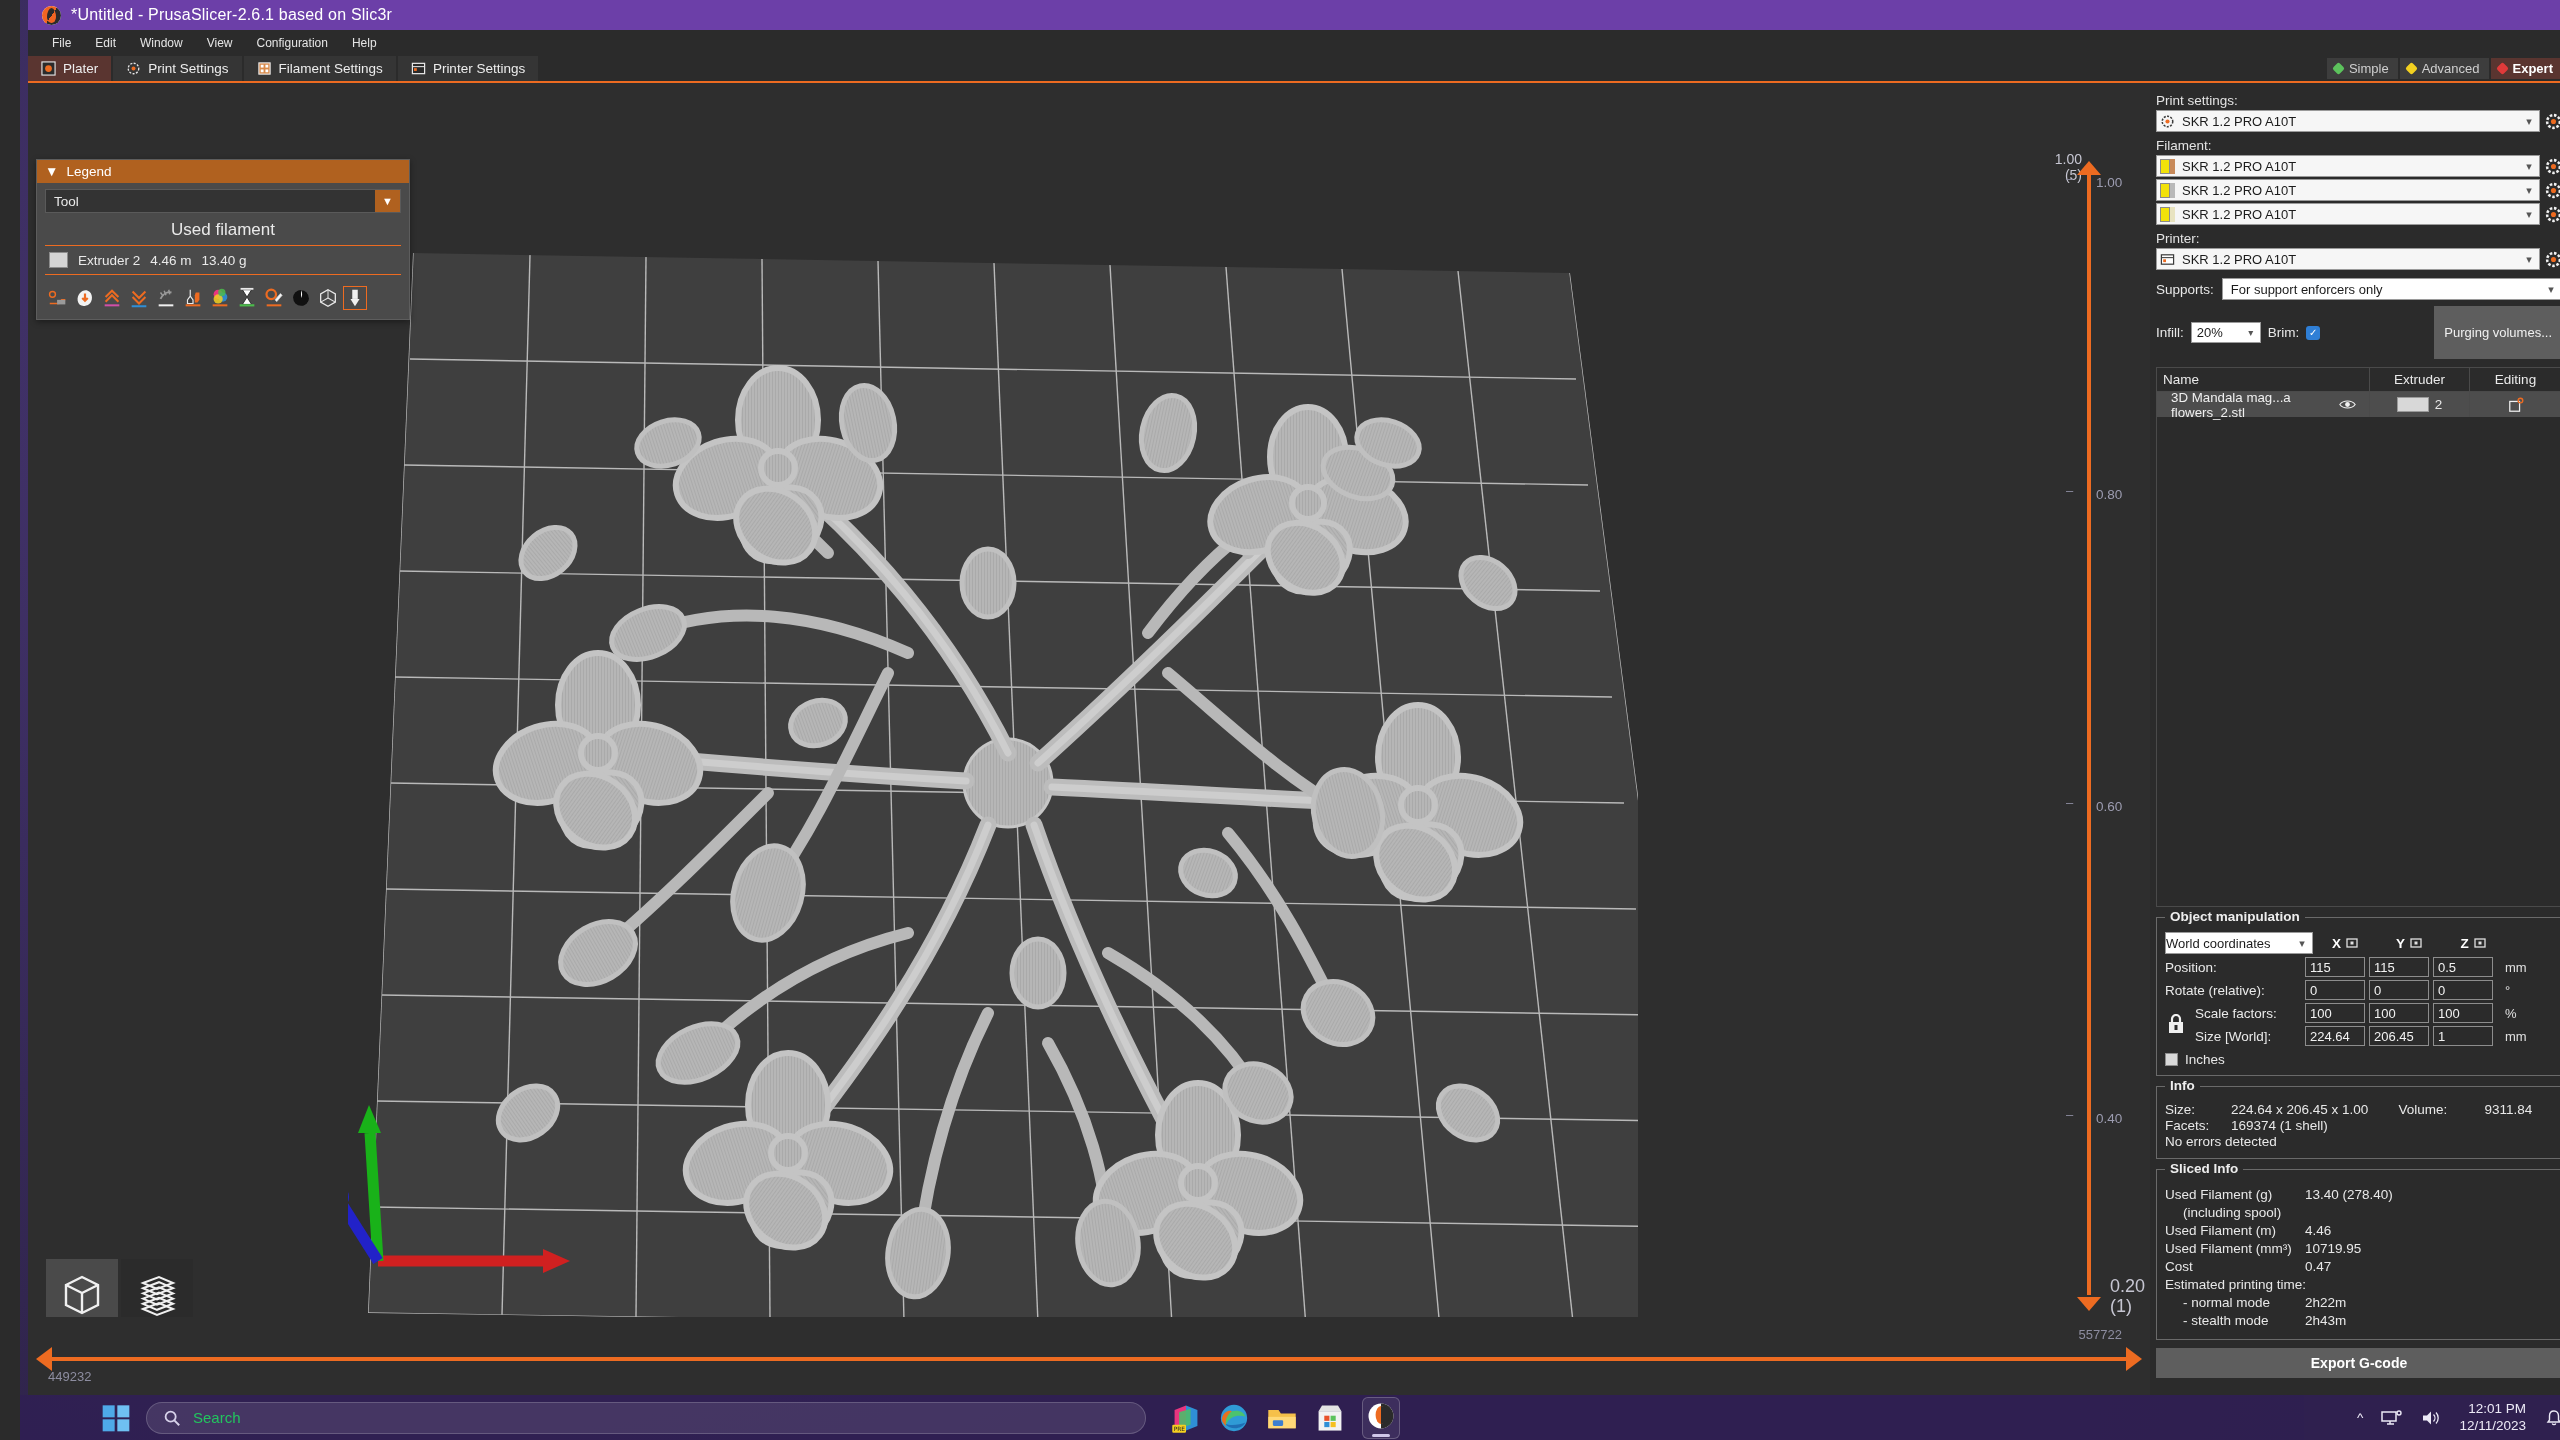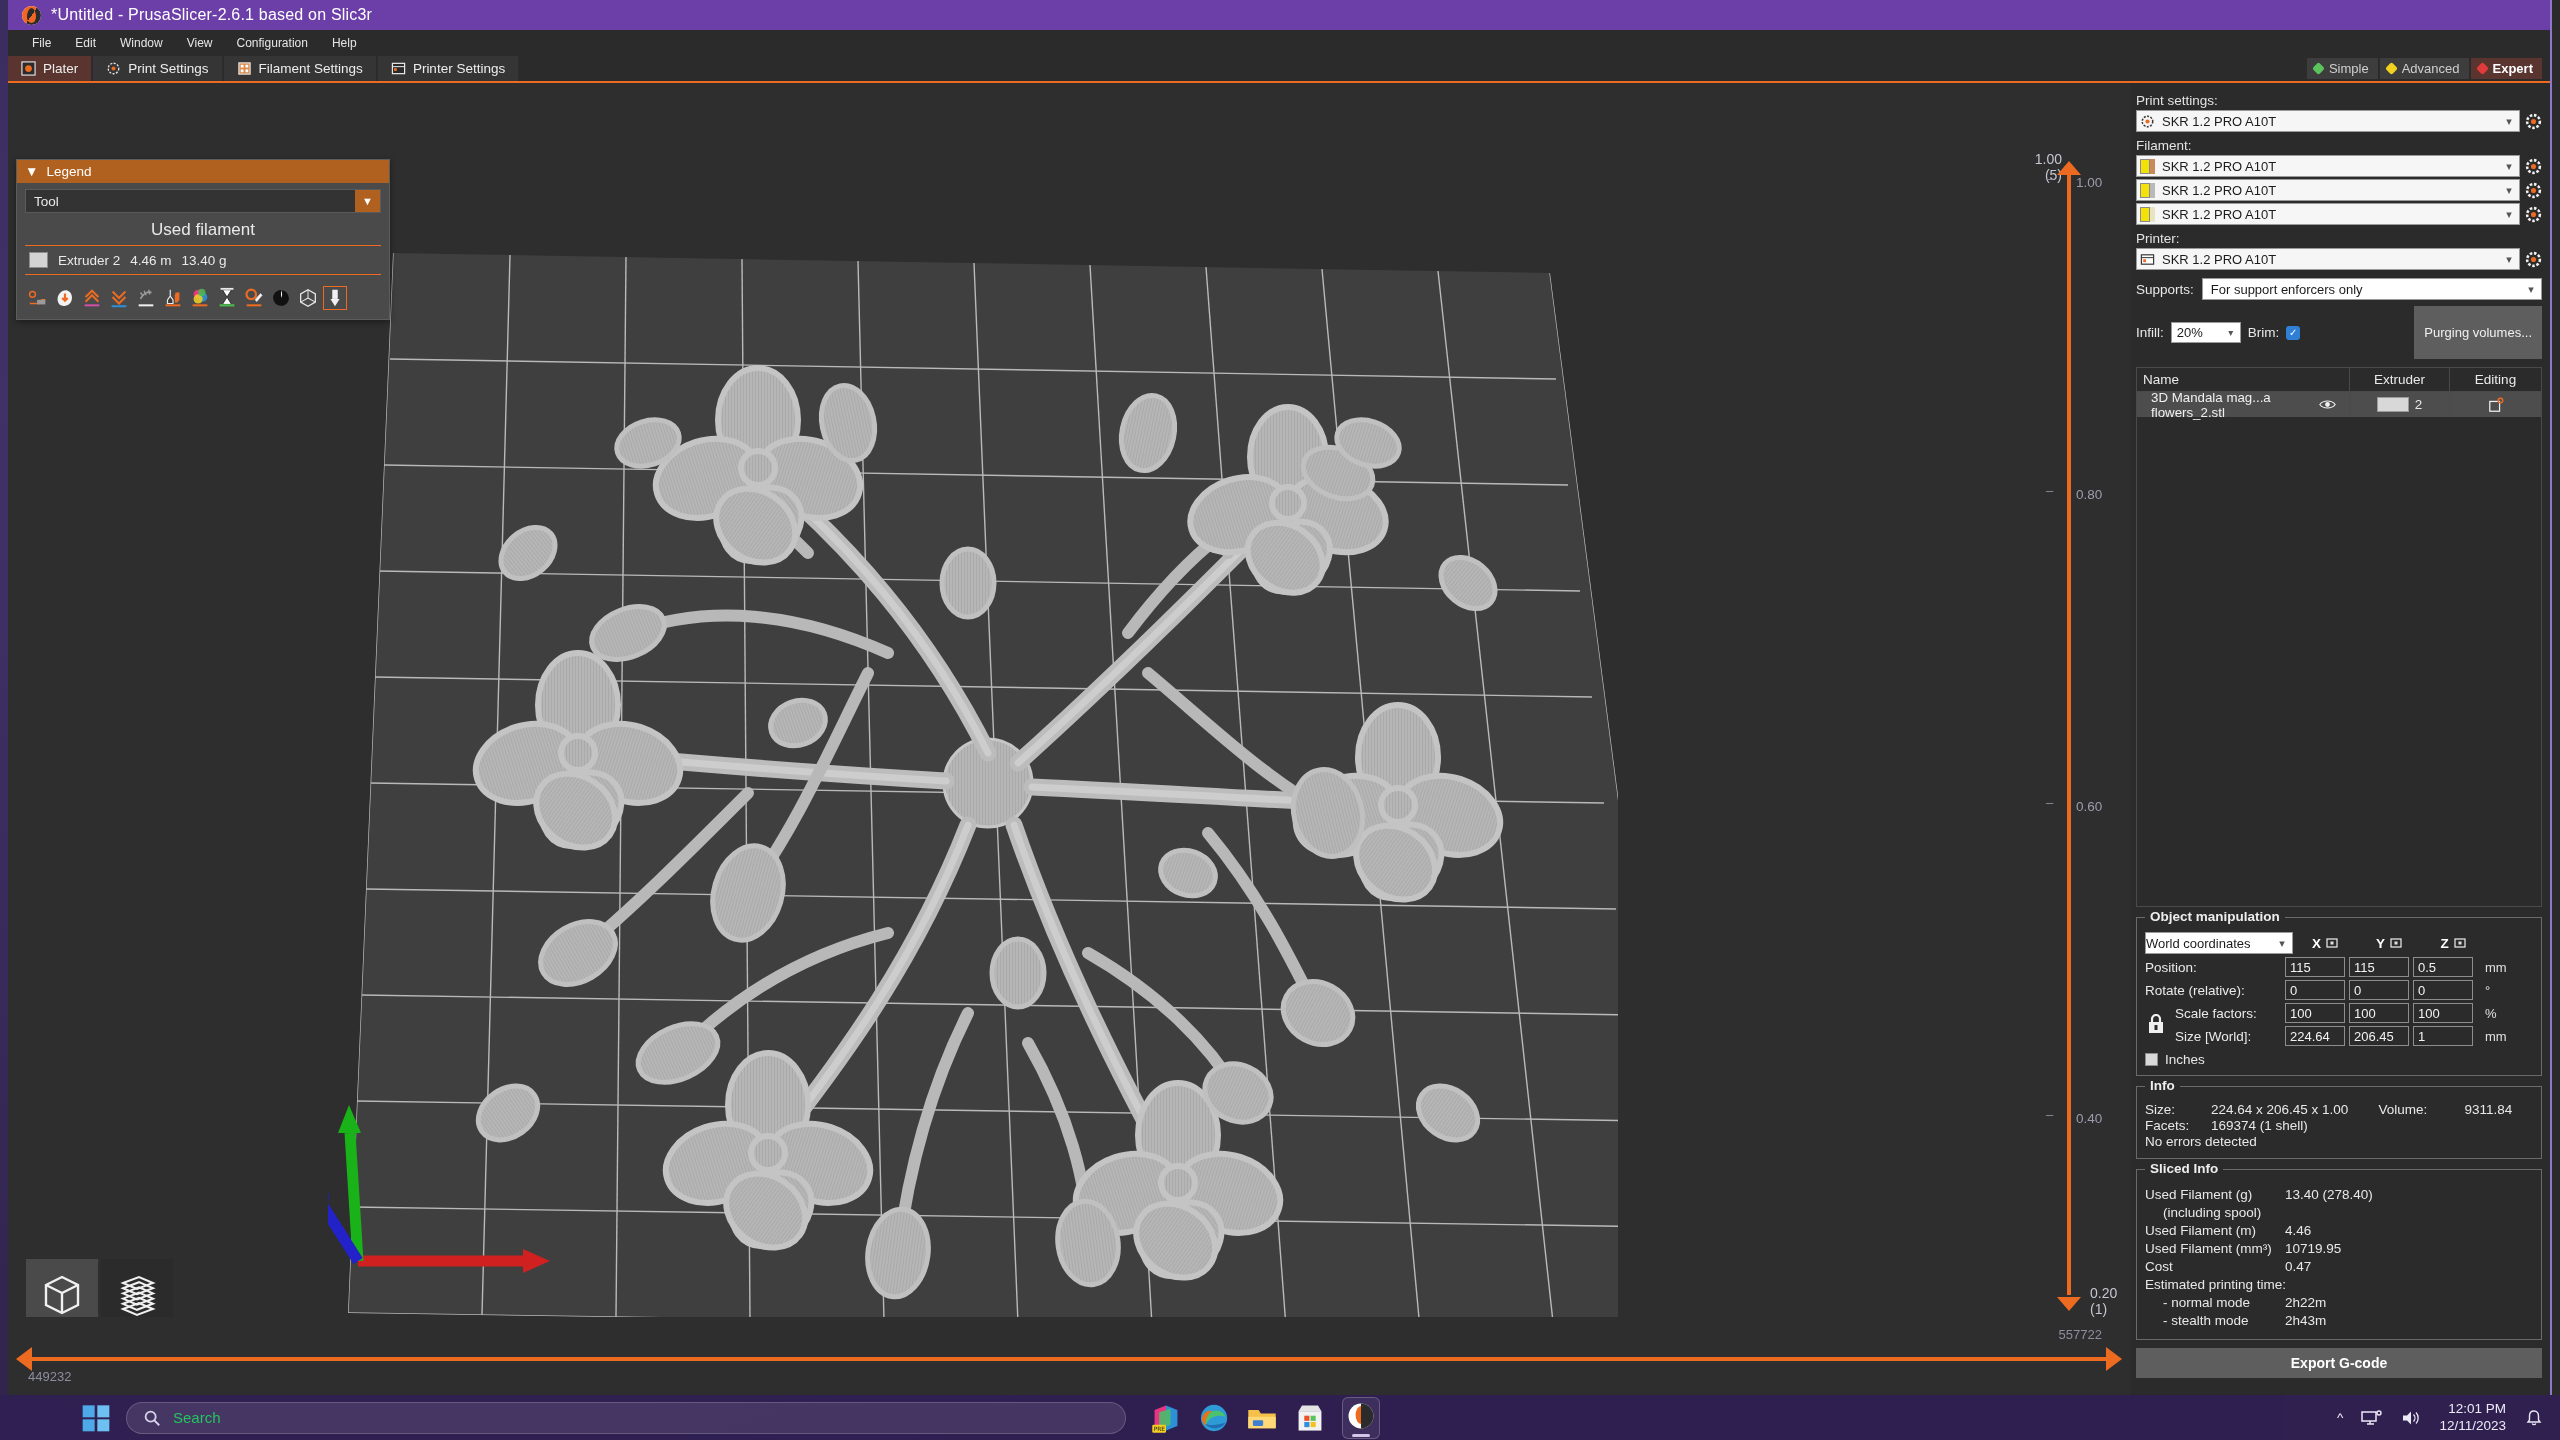--- a/index.html
+++ b/index.html
@@ -2,21 +2,21 @@
 <html><head>
 <meta charset="utf-8">
 <style>
   * { box-sizing: border-box; margin: 0; padding: 0; }
   html, body {
     width: 2560px; height: 1440px;
     background: #2b2b2b;
     font-family: "Liberation Sans", sans-serif;
     overflow: hidden;
   }
-  .app { position: relative; width: 2284px; height: 1440px; background: #3b2f55; }
+  .app { position: relative; width: 2284px; height: 1440px; background: #3b2f55; margin-left: 20px; }
 
   
   .wallpaper {
     position:absolute; inset:0;
     background:
       radial-gradient(circle at 18% 28%, #4b3a78 0%, #3a2c5e 28%, #2e2349 55%, #241c3a 100%);
   }
   .wallpaper::after{
     content:""; position:absolute; inset:0;
     background-image:
@@ -150,21 +150,21 @@
   .vhandle-top {
     position:absolute; left:45px; top:78px; width:0; height:0;
     border-left:12px solid transparent; border-right:12px solid transparent;
     border-bottom:14px solid #ed6b21;
   }
   .vhandle-bot {
     position:absolute; left:45px; bottom:84px; width:0; height:0;
     border-left:12px solid transparent; border-right:12px solid transparent;
     border-top:14px solid #ed6b21;
   }
-  .vbot-label { position:absolute; left:78px; bottom:78px; font-size:14px; color:#c6c6d2; line-height:1.15;}
+  .vbot-label { position:absolute; left:78px; bottom:78px; font-size:18px; color:#c6c6d2; line-height:1.15;}
   .vlock { position:absolute; left:44px; bottom:34px; }
   .vgear { position:absolute; left:95px; bottom:32px; }
 
   
   .hslider {
     position:absolute; left:0; right:0; bottom:0; height:78px; background:#2e2e2e;
   }
   .hslider .track {
     position:absolute; left:24px; right:24px; top:40px; height:4px; background:#ed6b21;
   }

